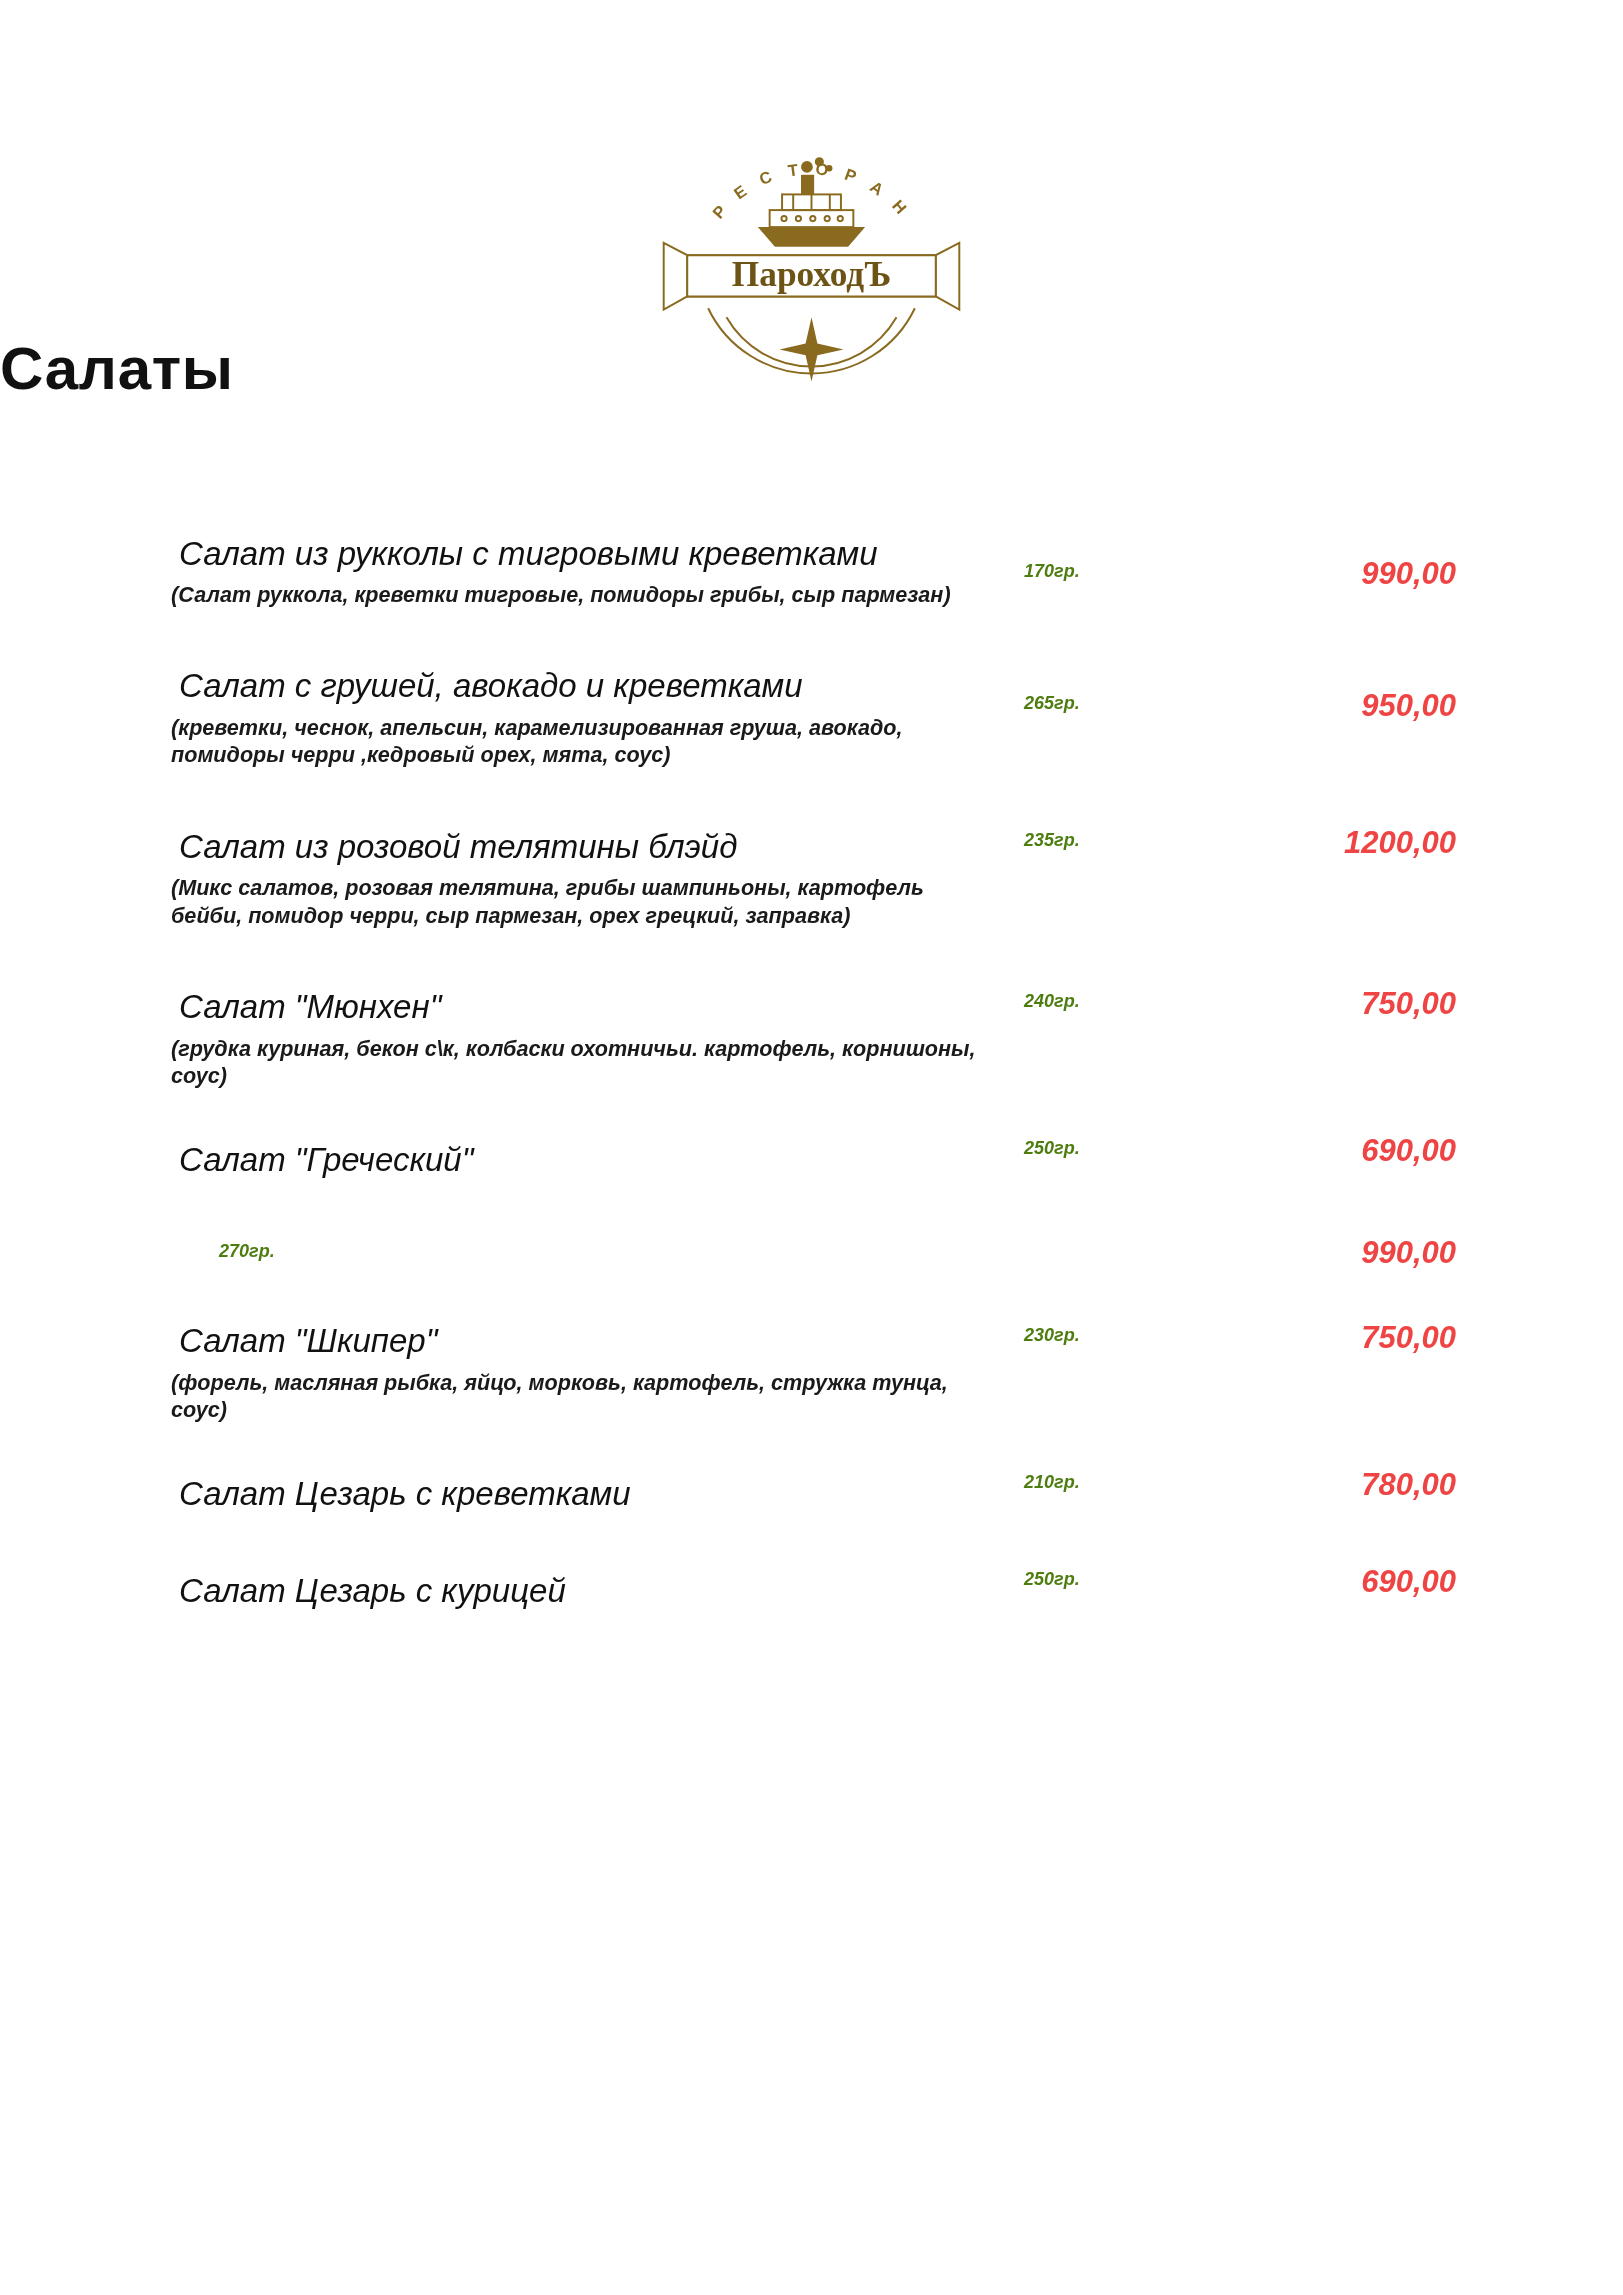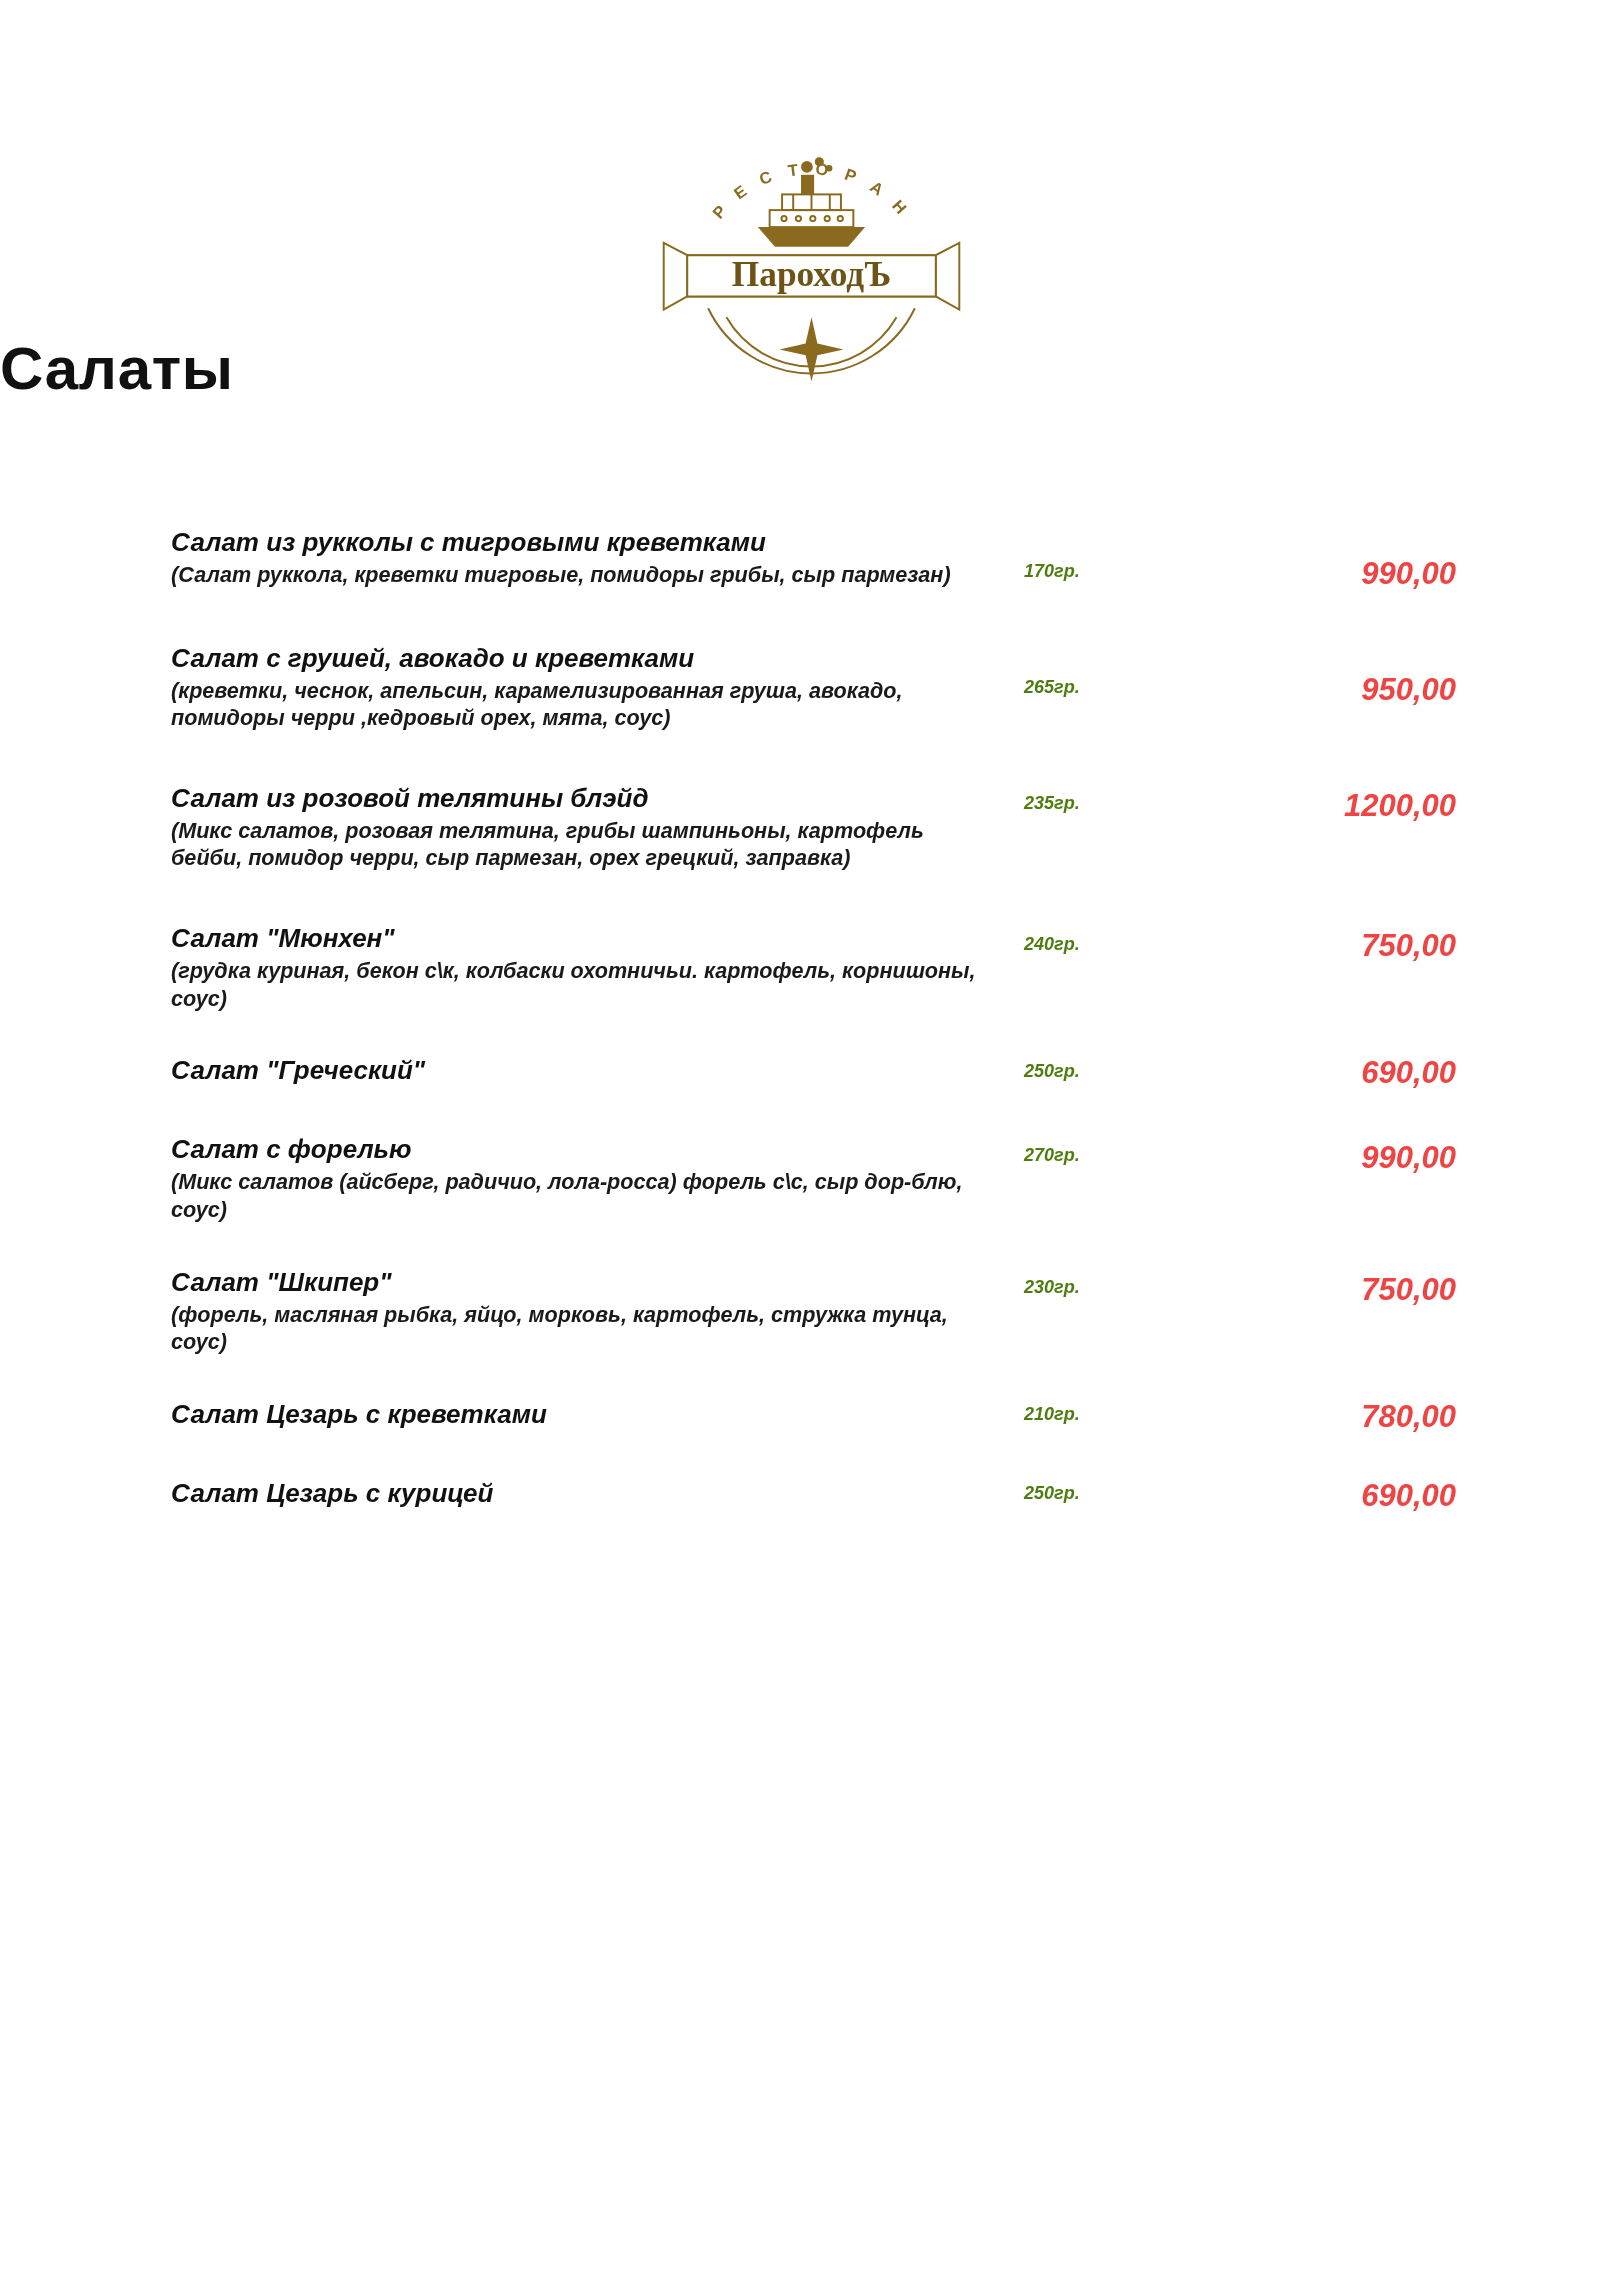--- a/index.html
+++ b/index.html
@@ -65,26 +65,26 @@
     margin-bottom: 51px;
   }
   .menu-item.tight { margin-bottom: 43px; }
 
   .item-text {
     width: 805px;
     flex: 0 0 805px;
   }
 
   .item-name {
-    font-size: 26px;
-    font-style: italic;
-    font-weight: bold;
+    font-size: 33px;
+    font-style: italic;
+    font-weight: normal;
     line-height: 1.16;
     color: #111111;
-    margin: 0;
+    margin: 8px;
   }
 
   .item-desc {
     font-size: 21.6px;
     font-style: italic;
     font-weight: bold;
     line-height: 1.28;
     color: #1a1a1a;
     margin: 3.9px 0 0 0;
   }
@@ -219,24 +219,20 @@
     <div class="menu-item tight row-align-0">
       <div class="item-text">
         <div class="item-name">Салат "Греческий"</div>
         <div class="item-desc"></div>
       </div>
       <div class="item-weight">250гр.</div>
       <div class="item-price">690,00</div>
     </div>
 
     <div class="menu-item tight row-align-1">
-      <div class="item-text">
-        <div class="item-name">Салат с форелью</div>
-        <div class="item-desc">(Микс салатов (айсберг, радичио, лола-росса) форель с\с, сыр дор-блю, соус)</div>
-      </div>
       <div class="item-weight">270гр.</div>
       <div class="item-price">990,00</div>
     </div>
 
     <div class="menu-item tight row-align-1">
       <div class="item-text">
         <div class="item-name">Салат "Шкипер"</div>
         <div class="item-desc">(форель, масляная рыбка, яйцо, морковь, картофель, стружка тунца, соус)</div>
       </div>
       <div class="item-weight">230гр.</div>

